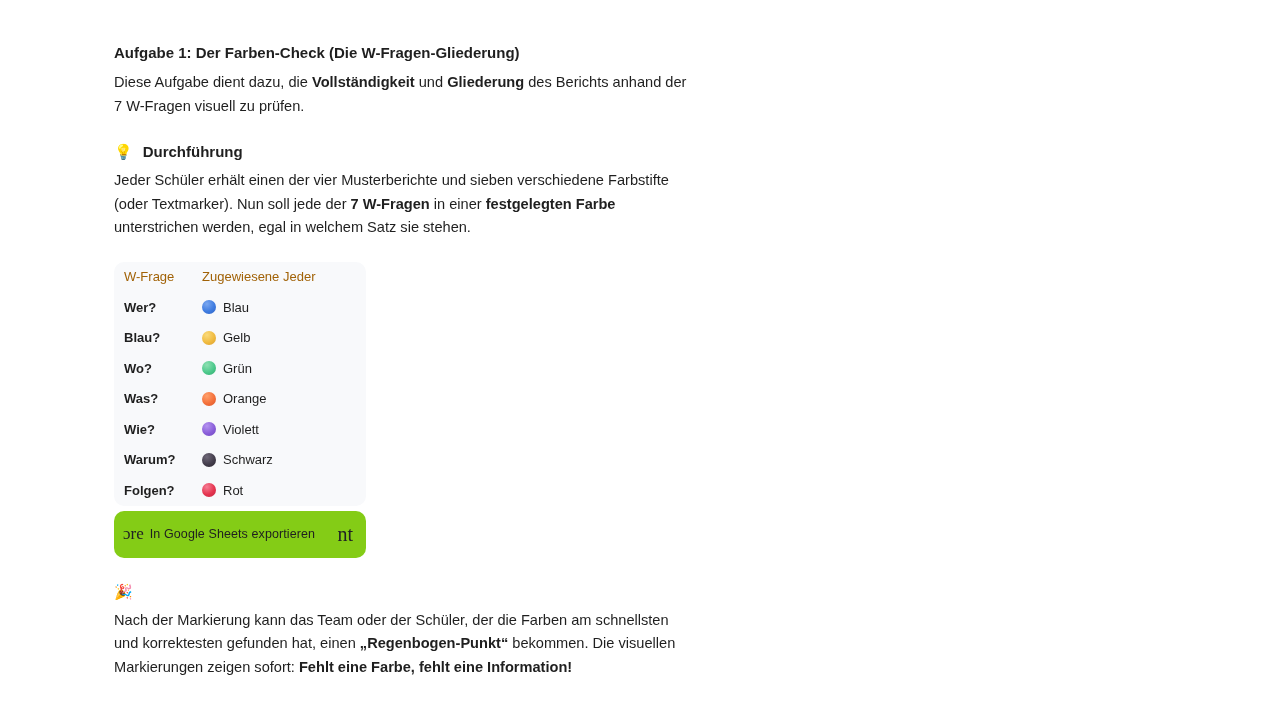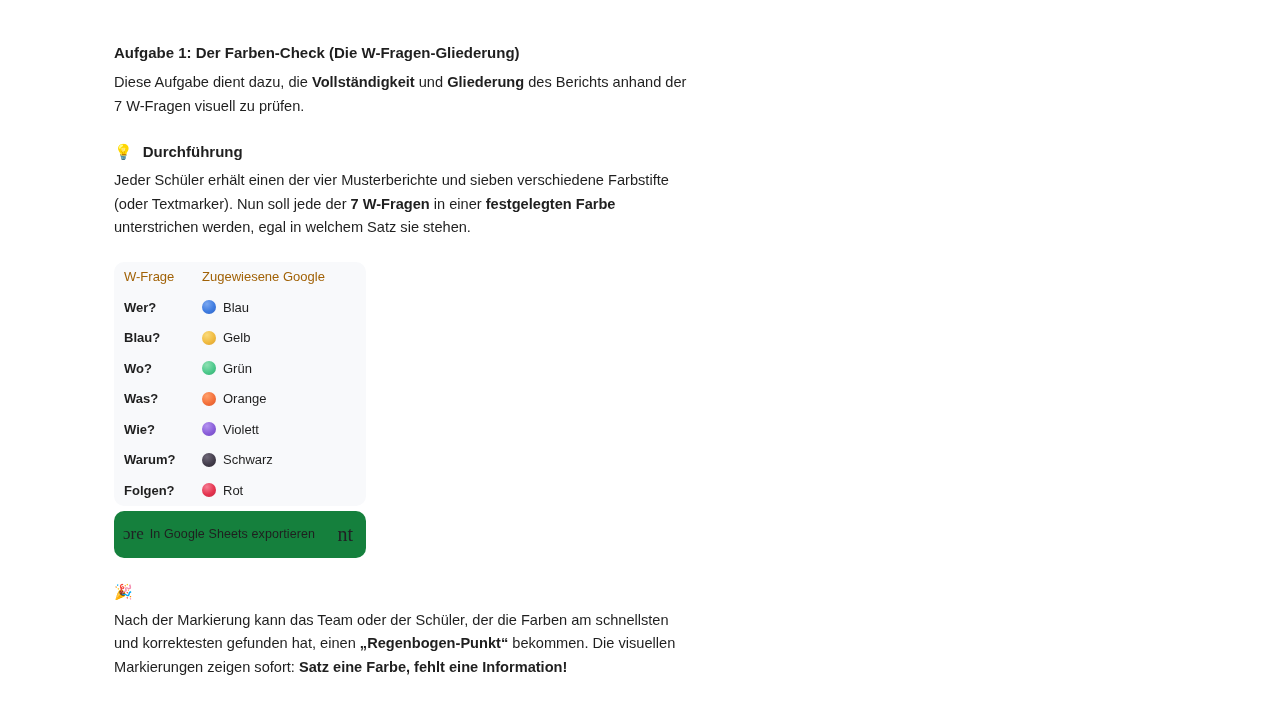--- a/index.html
+++ b/index.html
@@ -58,21 +58,21 @@
   }
   .t-row:not(.header) .c1 { font-weight: 700; }
   .t-row .c2 { display: flex; align-items: center; gap: 7px; font-weight: 400; }
   .dot {
     width: 14px; height: 14px;
     border-radius: 50%;
     flex-shrink: 0;
   }
   .export-bar {
     width: 252px; height: 47px;
-    background: #15803d;
+    background: #84cc16;
     border-radius: 10px;
     margin-top: 5px;
     display: flex; align-items: center;
     padding: 0 13px 0 9px;
     cursor: pointer;
   }
   .glyph {
     font-family: "Liberation Serif", serif;
     color: #202124;
   }
@@ -99,21 +99,21 @@
   <div class="sec-head">
     <span class="emoji">💡</span>
     <span>Durchführung</span>
   </div>
 
   <p class="body"><span>Jeder Schüler erhält einen der vier Musterberichte und sieben verschiedene Farbstifte (oder Textmarker). Nun soll jede der </span><span class="b">7 W-Fragen</span><span> in einer </span><span class="b">festgelegten Farbe</span><span> unterstrichen werden, egal in welchem Satz sie stehen.</span></p>
 
   <div class="table-card">
     <div class="t-row header">
       <div class="c1">W-Frage</div>
-      <div class="c2" style="font-weight:400">Zugewiesene Google</div>
+      <div class="c2" style="font-weight:400">Zugewiesene Jeder</div>
     </div>
     <div class="t-row">
       <div class="c1">Wer?</div>
       <div class="c2">
           <span class="dot" style="background: radial-gradient(circle at 35% 28%, rgb(122, 167, 240), rgb(63, 124, 224) 55%, rgb(47, 98, 196));"></span>
           <span>Blau</span>
         </div>
     </div>
     <div class="t-row">
       <div class="c1">Blau?</div>
@@ -162,16 +162,16 @@
   <div class="export-bar">
     <span class="glyph left">ɔre</span>
     <span class="export-label">In Google Sheets exportieren</span>
     <span class="glyph right">nt</span>
   </div>
 
   <div class="sec-block last">
     <div class="sec-head">
       <span class="emoji">🎉</span>
     </div>
-    <p class="body"><span>Nach der Markierung kann das Team oder der Schüler, der die Farben am schnellsten und korrektesten gefunden hat, einen </span><span class="b">„Regenbogen-Punkt“</span><span> bekommen. Die visuellen Markierungen zeigen sofort: </span><span class="b">Satz eine Farbe, fehlt eine Information!</span></p>
+    <p class="body"><span>Nach der Markierung kann das Team oder der Schüler, der die Farben am schnellsten und korrektesten gefunden hat, einen </span><span class="b">„Regenbogen-Punkt“</span><span> bekommen. Die visuellen Markierungen zeigen sofort: </span><span class="b">Fehlt eine Farbe, fehlt eine Information!</span></p>
   </div>
 
 </div>
 
 </body></html>

